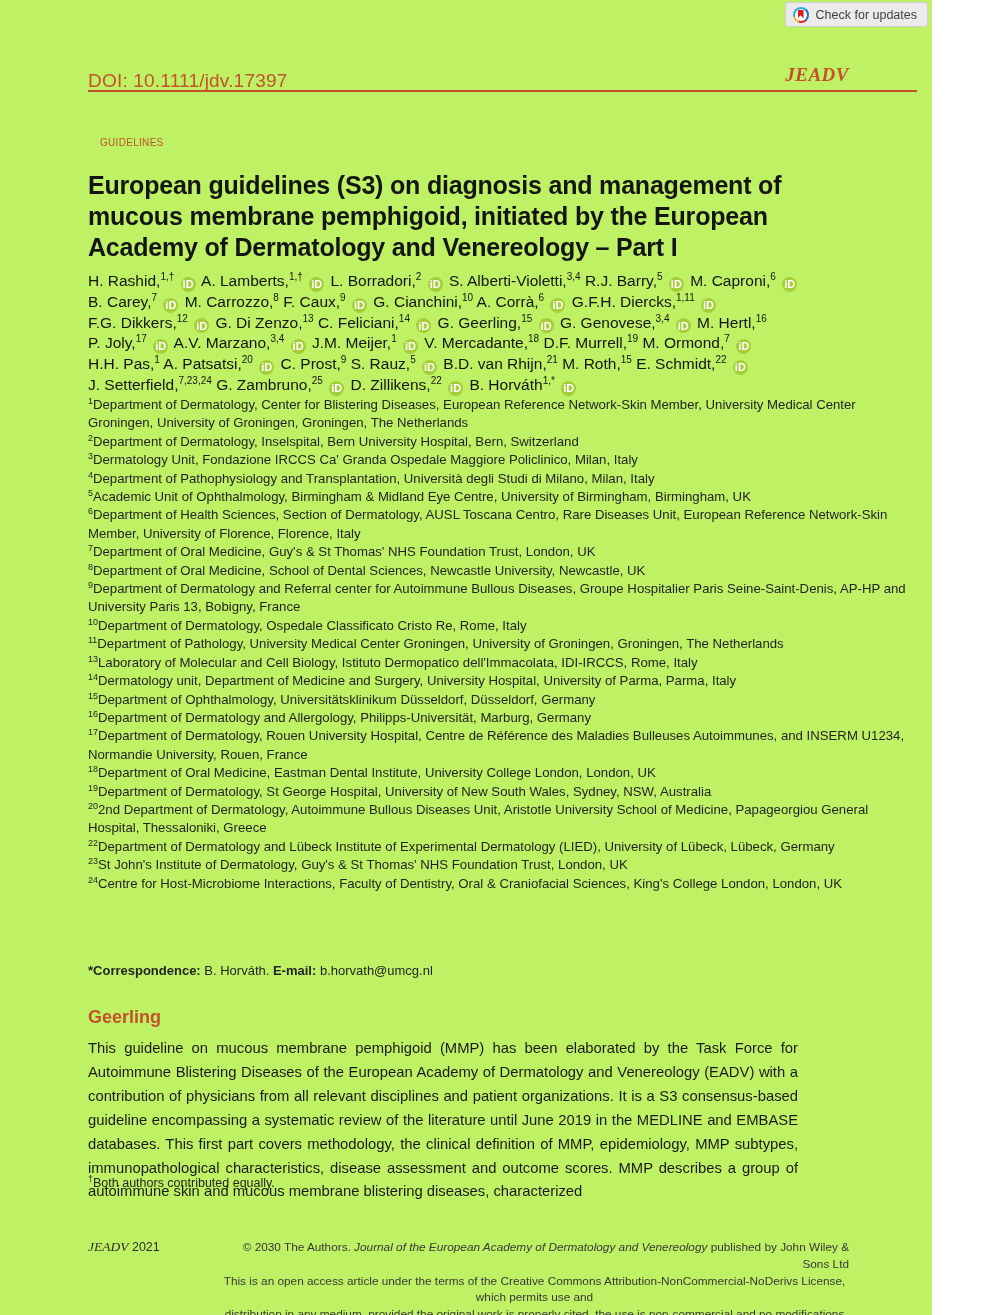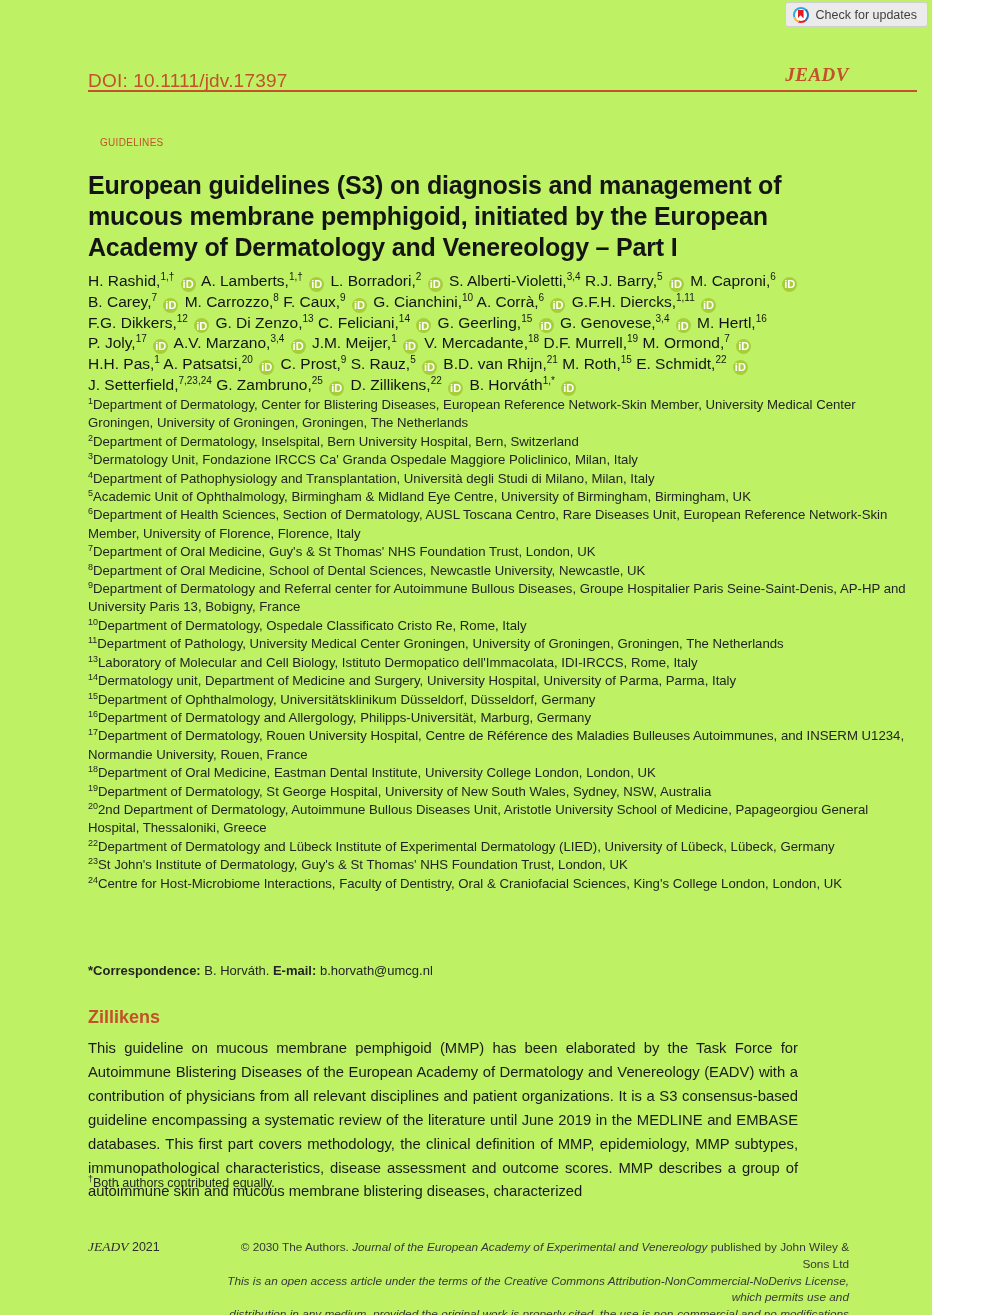--- a/index.html
+++ b/index.html
@@ -43,21 +43,21 @@
   .abstract-p{position:absolute;left:88px;top:1037px;width:710px;font-size:14.8px;line-height:23.9px;
               text-align:justify;color:#1a1a1a;}
 
   .footnote{position:absolute;left:88px;top:1176px;font-size:12.5px;color:#242424;}
   .footnote sup{font-size:9px;line-height:0;}
 
   .footer-left{position:absolute;left:88px;top:1239px;font-size:12.5px;color:#2e2e2e;}
   .footer-left .fj{font-family:"Liberation Serif",serif;font-style:italic;font-size:13.5px;}
   .footer-right{position:absolute;left:220px;right:83px;top:1239px;font-size:11.8px;line-height:16.8px;color:#383838;}
   .footer-right .r{text-align:right;}
-  .footer-right .c{text-align:right;font-style:italic;}
+  .footer-right .c{text-align:center;}
   .footer-right .it{font-style:italic;}
 </style>
 </head>
 <body>
 
 <div class="page">
 
   <div class="check-btn">
     <span class="cm-ring">
         <span class="cm-mark"></span>
@@ -97,28 +97,28 @@
       <div class="aff"><sup>20</sup>2nd Department of Dermatology, Autoimmune Bullous Diseases Unit, Aristotle University School of Medicine, Papageorgiou General Hospital, Thessaloniki, Greece</div>
       <div class="aff"><sup>22</sup>Department of Dermatology and Lübeck Institute of Experimental Dermatology (LIED), University of Lübeck, Lübeck, Germany</div>
       <div class="aff"><sup>23</sup>St John's Institute of Dermatology, Guy's &amp; St Thomas' NHS Foundation Trust, London, UK</div>
       <div class="aff"><sup>24</sup>Centre for Host-Microbiome Interactions, Faculty of Dentistry, Oral &amp; Craniofacial Sciences, King's College London, London, UK</div>
     </div>
 
   <div class="correspondence">
     <span class="b">*Correspondence:</span><span> B. Horváth. </span><span class="b">E-mail:</span><span class="email"> b.horvath@umcg.nl</span>
   </div>
 
-  <div class="abstract-h">Zillikens</div>
+  <div class="abstract-h">Geerling</div>
   <p class="abstract-p" style="margin:0">This guideline on mucous membrane pemphigoid (MMP) has been elaborated by the Task Force for Autoimmune Blistering Diseases of the European Academy of Dermatology and Venereology (EADV) with a contribution of physicians from all relevant disciplines and patient organizations. It is a S3 consensus-based guideline encompassing a systematic review of the literature until June 2019 in the MEDLINE and EMBASE databases. This first part covers methodology, the clinical definition of MMP, epidemiology, MMP subtypes, immunopathological characteristics, disease assessment and outcome scores. MMP describes a group of autoimmune skin and mucous membrane blistering diseases, characterized</p>
 
   <div class="footnote"><sup>†</sup><span>Both authors contributed equally.</span></div>
 
   <div class="footer-left">
     <span class="fj">JEADV</span><span> 2021</span>
   </div>
 
   <div class="footer-right">
-    <div class="r"><span>© 2030 The Authors. </span><span class="it">Journal of the European Academy of Experimental and Venereology</span><span> published by John Wiley &amp; Sons Ltd</span></div>
+    <div class="r"><span>© 2030 The Authors. </span><span class="it">Journal of the European Academy of Dermatology and Venereology</span><span> published by John Wiley &amp; Sons Ltd</span></div>
     <div class="c">This is an open access article under the terms of the Creative Commons Attribution-NonCommercial-NoDerivs License, which permits use and</div>
     <div class="c">distribution in any medium, provided the original work is properly cited, the use is non-commercial and no modifications or adaptations are made.</div>
   </div>
 
 </div>
 
 </body></html>

